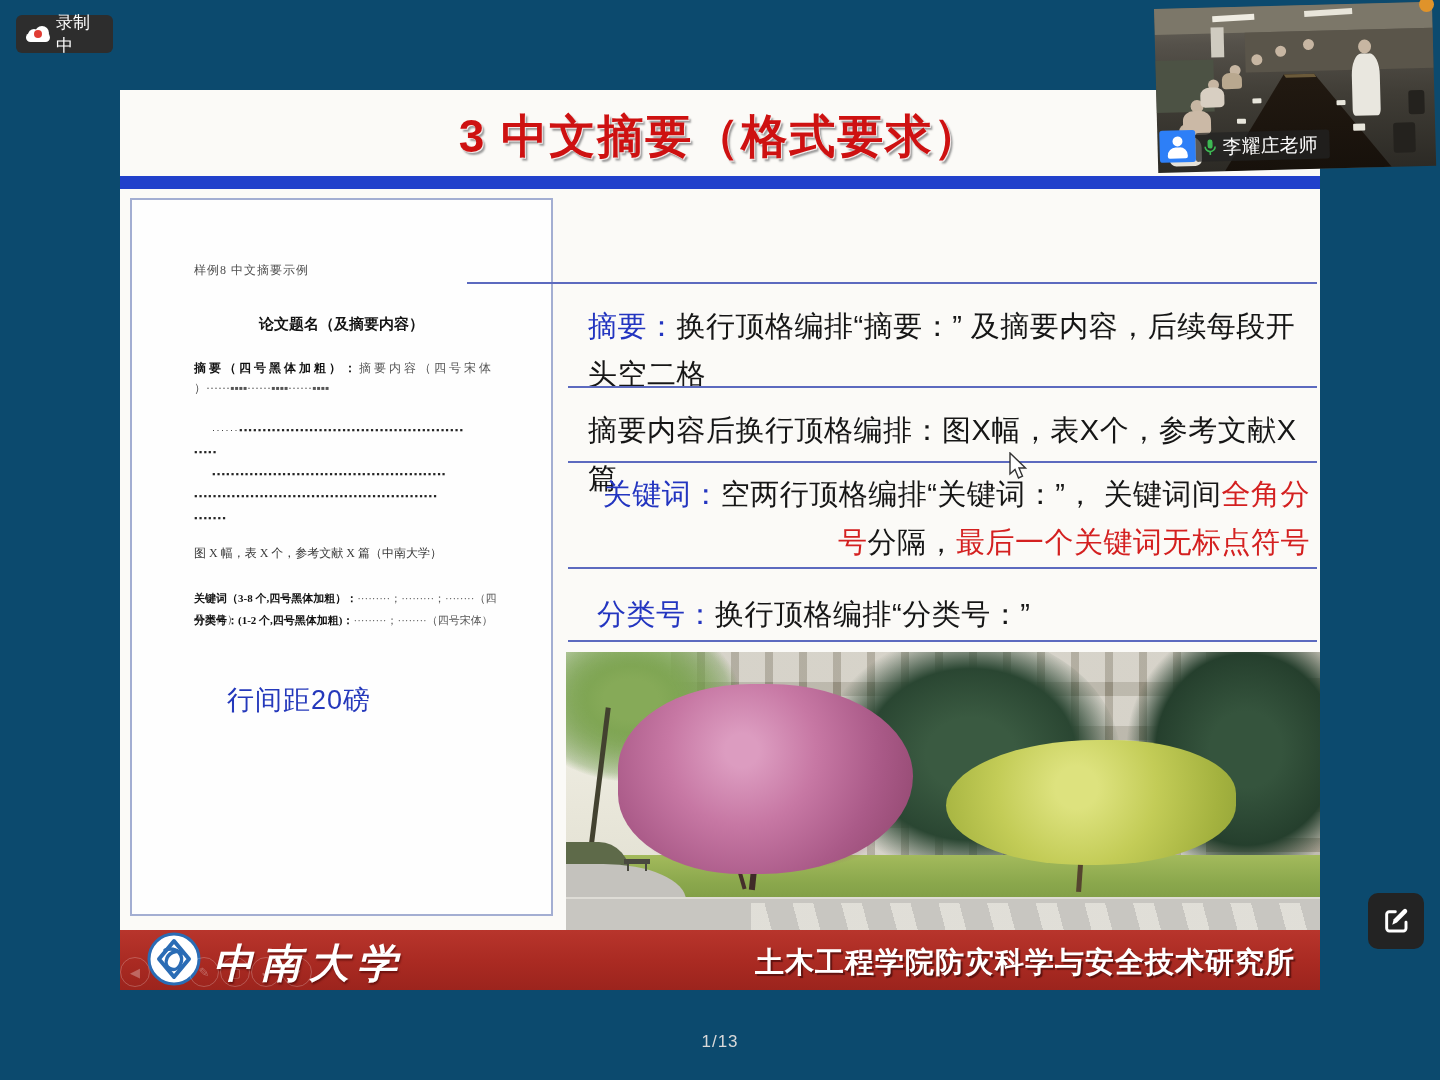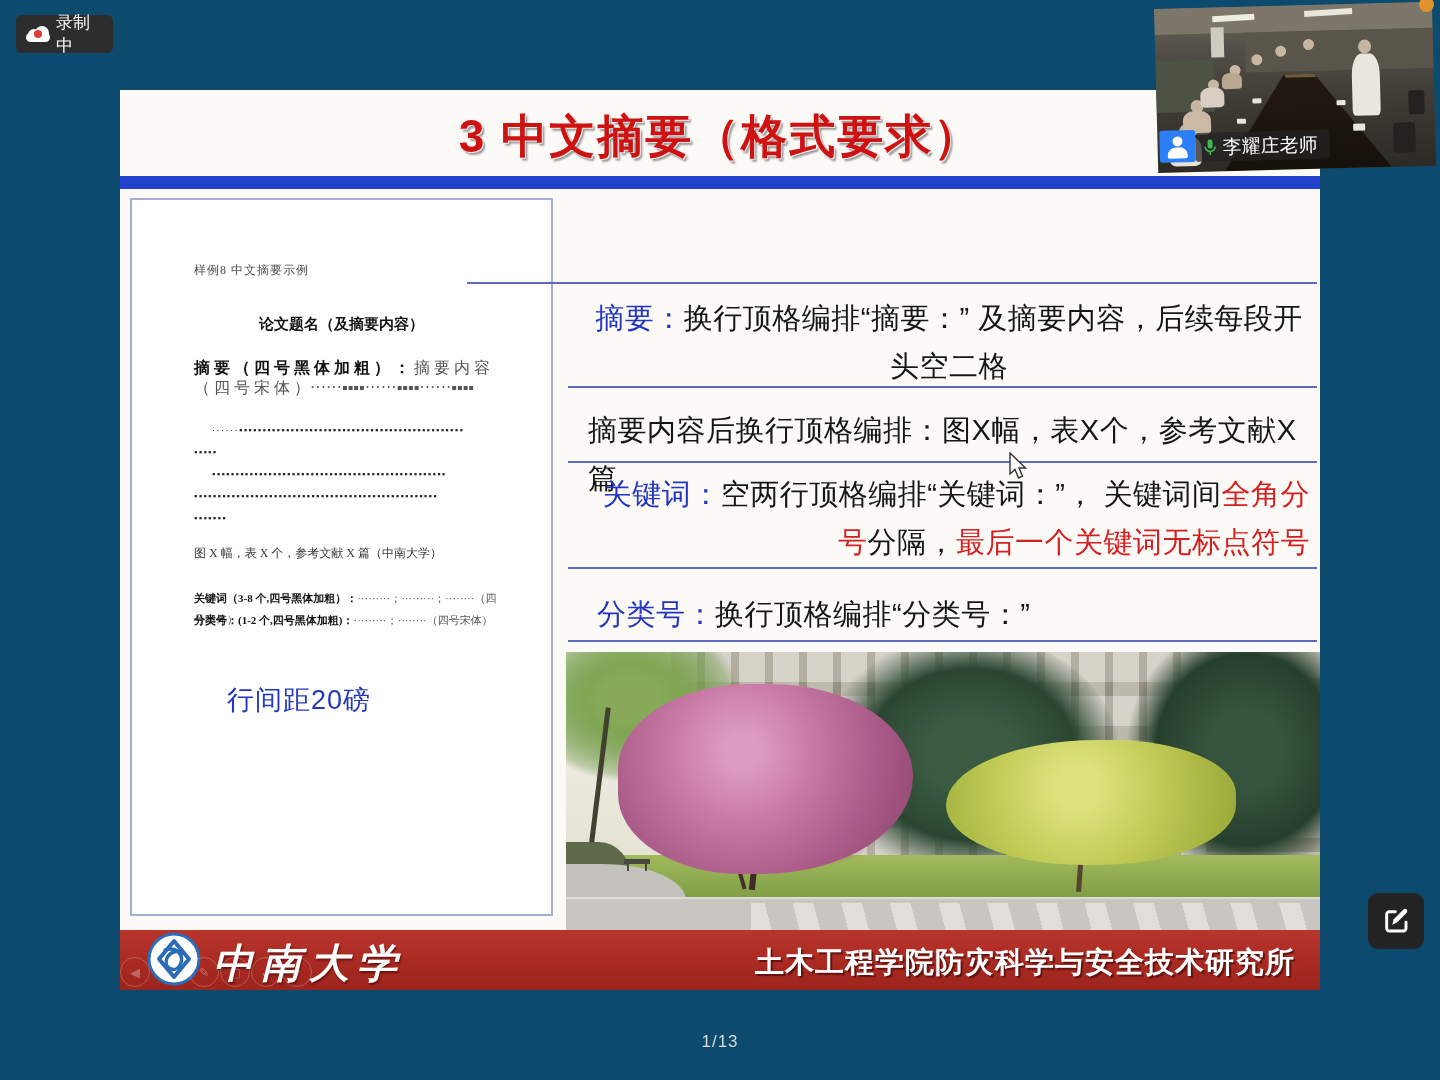--- a/index.html
+++ b/index.html
@@ -24,21 +24,21 @@
   .slide-title{left:0;top:16px;width:100%;text-align:center;font-size:46px;font-weight:bold;
                color:#ce1111;letter-spacing:2px;
                text-shadow:1px 1px 0 #f3eaea,2.5px 2.5px 2px #9a9a9a;}
   .blue-bar{left:0;top:86px;width:100%;height:13px;background:#2140cb;}
 
   
   .doc-box{left:10px;top:108px;width:423px;height:718px;background:#fefefe;border:2px solid #a3aed2;}
   .doc-caption{left:62px;top:62px;font-size:12px;color:#4f4f4f;letter-spacing:1px;font-family:"Liberation Serif",serif;}
   .doc-title{left:0;top:115px;width:100%;text-align:center;font-size:15px;font-weight:bold;color:#141414;
              font-family:"Liberation Serif",serif;}
-  .doc-par{left:62px;top:158px;width:302px;font-size:16px;line-height:20px;font-family:"Liberation Serif",serif;}
+  .doc-par{left:62px;top:158px;width:302px;font-size:12px;line-height:20px;font-family:"Liberation Serif",serif;}
   .doc-fill{left:62px;width:302px;font-size:9px;letter-spacing:1.5px;color:#222;white-space:nowrap;overflow:hidden;}
   .doc-figs{left:62px;top:320px;font-size:12px;color:#3a3a3a;font-family:"Liberation Serif",serif;}
   .doc-kv{left:62px;top:360px;width:310px;font-size:11px;line-height:21px;font-family:"Liberation Serif",serif;}
   .seg-doc-bold{font-weight:bold;color:#111;}
   .seg-doc-light{color:#555;}
   .doc-note{left:95px;top:482px;font-size:27px;color:#2438bb;letter-spacing:1px;}
 
   
   .pt{font-size:29px;line-height:48px;letter-spacing:0.5px;}
   .pt-label{color:#2335c0;}
@@ -162,21 +162,21 @@
       <div class="abs doc-fill" style="top:291px;">▪▪▪▪▪▪▪▪▪▪▪▪▪▪▪▪▪▪▪▪▪▪▪▪▪▪▪▪▪▪▪▪▪▪▪▪▪▪▪▪▪▪▪▪▪▪▪▪▪▪▪▪</div>
       <div class="abs doc-fill" style="top:313px;">▪▪▪▪▪▪▪</div>
       <div class="abs doc-figs" style="top:345px;">图 X 幅，表 X 个，参考文献 X 篇（中南大学）</div>
       <div class="abs doc-kv" style="top:388px;"><span class="seg-doc-bold">关键词（3-8 个,四号黑体加粗）：</span><span class="seg-doc-light">·········；·········；········（四号宋体）</span></div>
       <div class="abs doc-kv" style="top:410px;"><span class="seg-doc-bold">分类号：(1-2 个,四号黑体加粗)：</span><span class="seg-doc-light">·········；········（四号宋体）</span></div>
       <div class="abs doc-note">行间距20磅</div>
     </div>
 
     <div class="abs divider" style="left:347px;top:192px;width:850px;"></div>
 
-    <div class="abs pt" style="left:468px;top:204px;width:722px;text-align:center;">
+    <div class="abs pt" style="left:468px;top:212px;width:722px;">
       <span class="pt-label">摘要：</span><span><span class="seg-dark">换行顶格编排“摘要：”  及摘要内容，后续每段开头空二格</span></span>
     </div>
     <div class="abs divider" style="left:448px;top:296px;width:749px;"></div>
 
     <div class="abs pt" style="left:468px;top:316px;width:726px;">
       <span><span class="seg-dark">摘要内容后换行顶格编排：图X幅，表X个，参考文献X篇</span></span>
     </div>
     <div class="abs divider" style="left:448px;top:371px;width:749px;"></div>
 
     <div class="abs pt" style="left:468px;top:380px;width:722px;text-align:right;">

